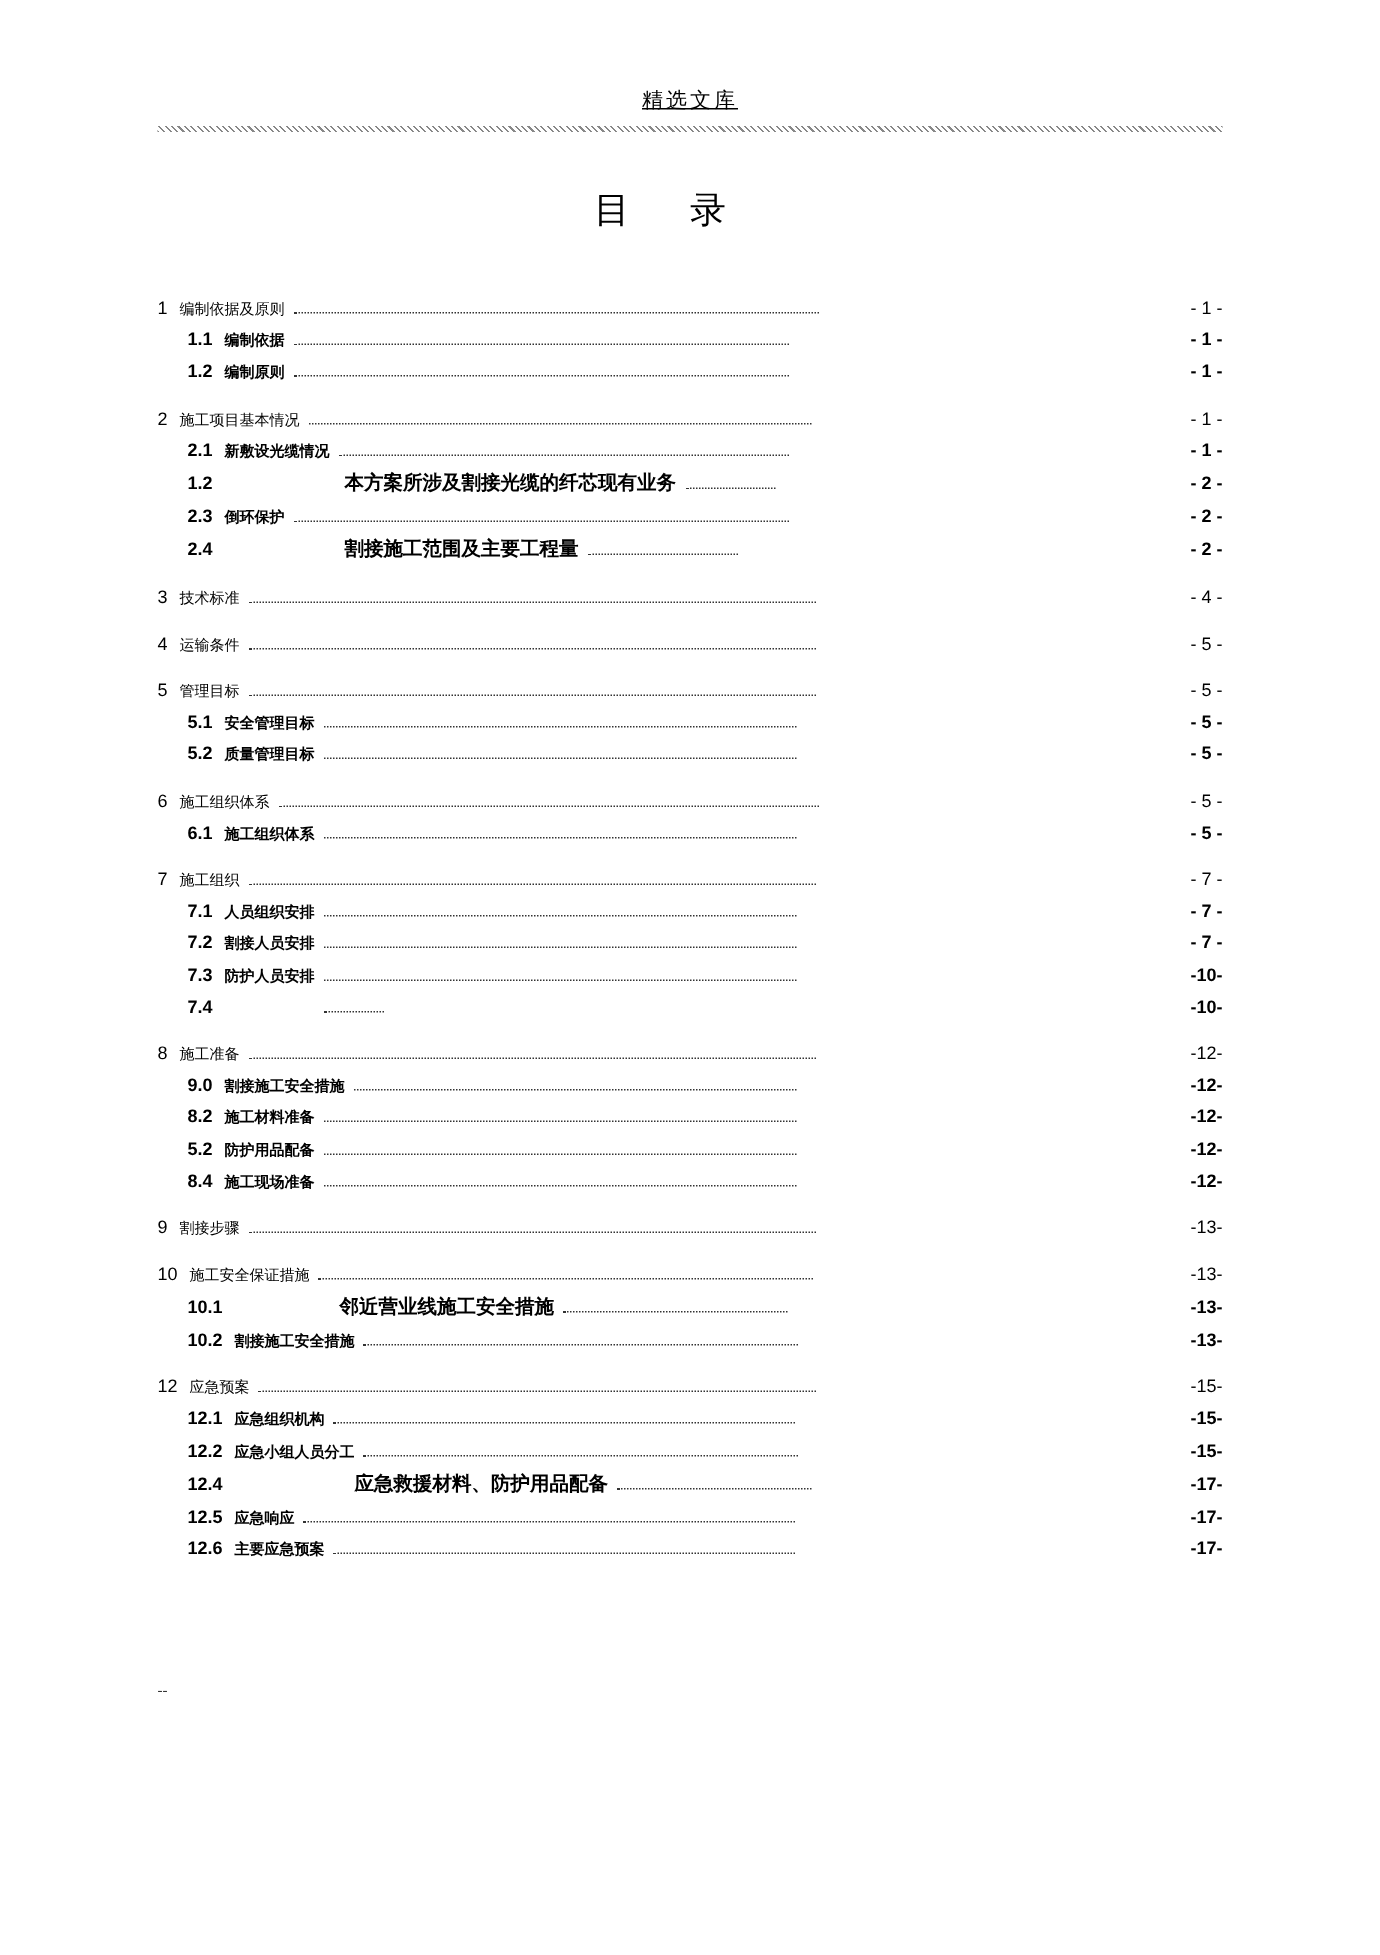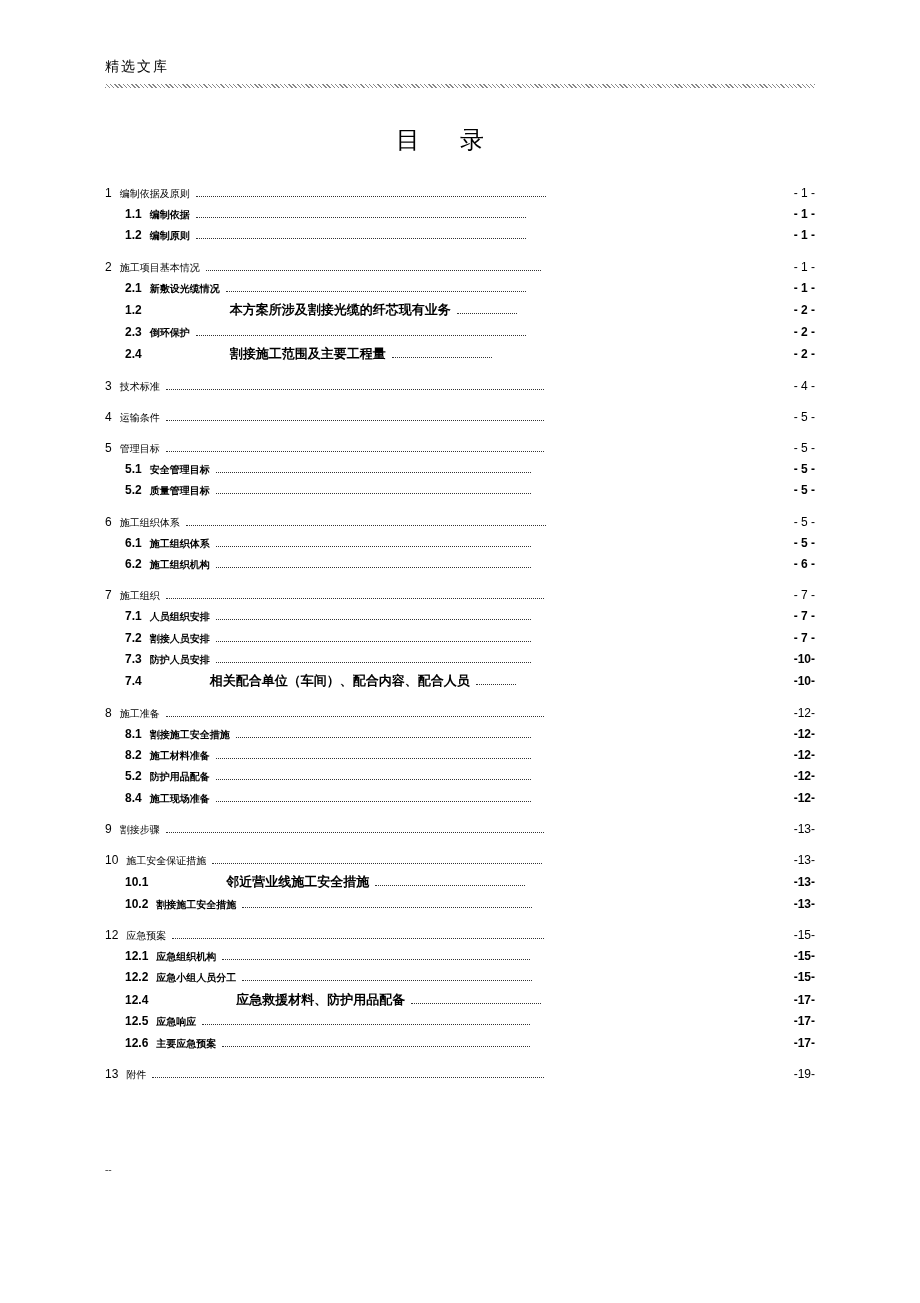--- a/index.html
+++ b/index.html
@@ -5,35 +5,36 @@
     * { margin: 0; padding: 0; box-sizing: border-box; }
     body {
       background: #fff;
       font-family: "SimSun", "宋体", serif;
       width: 920px;
       margin: 0 auto;
       padding: 58px 105px 40px 105px;
       color: #000;
     }
     .header-title {
-      text-align: left;
+      text-align: center;
       font-size: 14px;
       letter-spacing: 2px;
       padding-bottom: 8px;
+      text-decoration: underline;
     }
     .header-rule {
       height: 4px;
       background-image: repeating-linear-gradient(45deg, #888 0, #888 1px, #fff 1px, #fff 3px);
       margin-bottom: 36px;
     }
     .main-title {
       text-align: center;
       font-size: 24px;
       letter-spacing: 40px;
-      margin-bottom: 28px;
+      margin-bottom: 40px;
       font-family: "SimSun", serif;
     }
     .toc-entry {
       display: flex;
       align-items: baseline;
       font-size: 12px;
       line-height: 1.6;
       margin-bottom: 2px;
     }
     .toc-entry.level1 {
@@ -189,27 +190,20 @@
       <span class="toc-spacer"></span>
       <span class="toc-page">- 5 -</span>
     </div>
     <div class="toc-entry level2">
       <span class="toc-num">6.1</span>
       <span class="toc-label">施工组织体系</span>
       <span class="toc-dots" style="width: 315px;"></span>
       <span class="toc-spacer"></span>
       <span class="toc-page">- 5 -</span>
     </div>
-    <div class="toc-entry level2">
-      <span class="toc-num">6.2</span>
-      <span class="toc-label">施工组织机构</span>
-      <span class="toc-dots" style="width: 315px;"></span>
-      <span class="toc-spacer"></span>
-      <span class="toc-page">- 6 -</span>
-    </div>
     <div class="toc-entry level1">
       <span class="toc-num">7</span>
       <span class="toc-label">施工组织</span>
       <span class="toc-dots" style="width: 378px;"></span>
       <span class="toc-spacer"></span>
       <span class="toc-page">- 7 -</span>
     </div>
     <div class="toc-entry level2">
       <span class="toc-num">7.1</span>
       <span class="toc-label">人员组织安排</span>
@@ -227,34 +221,33 @@
     <div class="toc-entry level2">
       <span class="toc-num">7.3</span>
       <span class="toc-label">防护人员安排</span>
       <span class="toc-dots" style="width: 315px;"></span>
       <span class="toc-spacer"></span>
       <span class="toc-page">-10-</span>
     </div>
     <div class="toc-entry level2">
       <span class="toc-num">7.4</span>
       <span style="display: inline-block; width: 60px;"></span>
-      <span class="toc-label big">相关配合单位（车间）、配合内容、配合人员</span>
       <span class="toc-dots" style="width: 20px;"></span>
       <span class="toc-spacer"></span>
       <span class="toc-page">-10-</span>
     </div>
     <div class="toc-entry level1">
       <span class="toc-num">8</span>
       <span class="toc-label">施工准备</span>
       <span class="toc-dots" style="width: 378px;"></span>
       <span class="toc-spacer"></span>
       <span class="toc-page">-12-</span>
     </div>
     <div class="toc-entry level2">
-      <span class="toc-num">8.1</span>
+      <span class="toc-num">9.0</span>
       <span class="toc-label">割接施工安全措施</span>
       <span class="toc-dots" style="width: 295px;"></span>
       <span class="toc-spacer"></span>
       <span class="toc-page">-12-</span>
     </div>
     <div class="toc-entry level2">
       <span class="toc-num">8.2</span>
       <span class="toc-label">施工材料准备</span>
       <span class="toc-dots" style="width: 315px;"></span>
       <span class="toc-spacer"></span>
@@ -339,22 +332,15 @@
       <span class="toc-spacer"></span>
       <span class="toc-page">-17-</span>
     </div>
     <div class="toc-entry level2">
       <span class="toc-num">12.6</span>
       <span class="toc-label">主要应急预案</span>
       <span class="toc-dots" style="width: 308px;"></span>
       <span class="toc-spacer"></span>
       <span class="toc-page">-17-</span>
     </div>
-    <div class="toc-entry level1">
-      <span class="toc-num">13</span>
-      <span class="toc-label">附件</span>
-      <span class="toc-dots" style="width: 392px;"></span>
-      <span class="toc-spacer"></span>
-      <span class="toc-page">-19-</span>
-    </div>
   </div>
 
 <div class="footer-dashes">--</div>
 
 </body></html>

